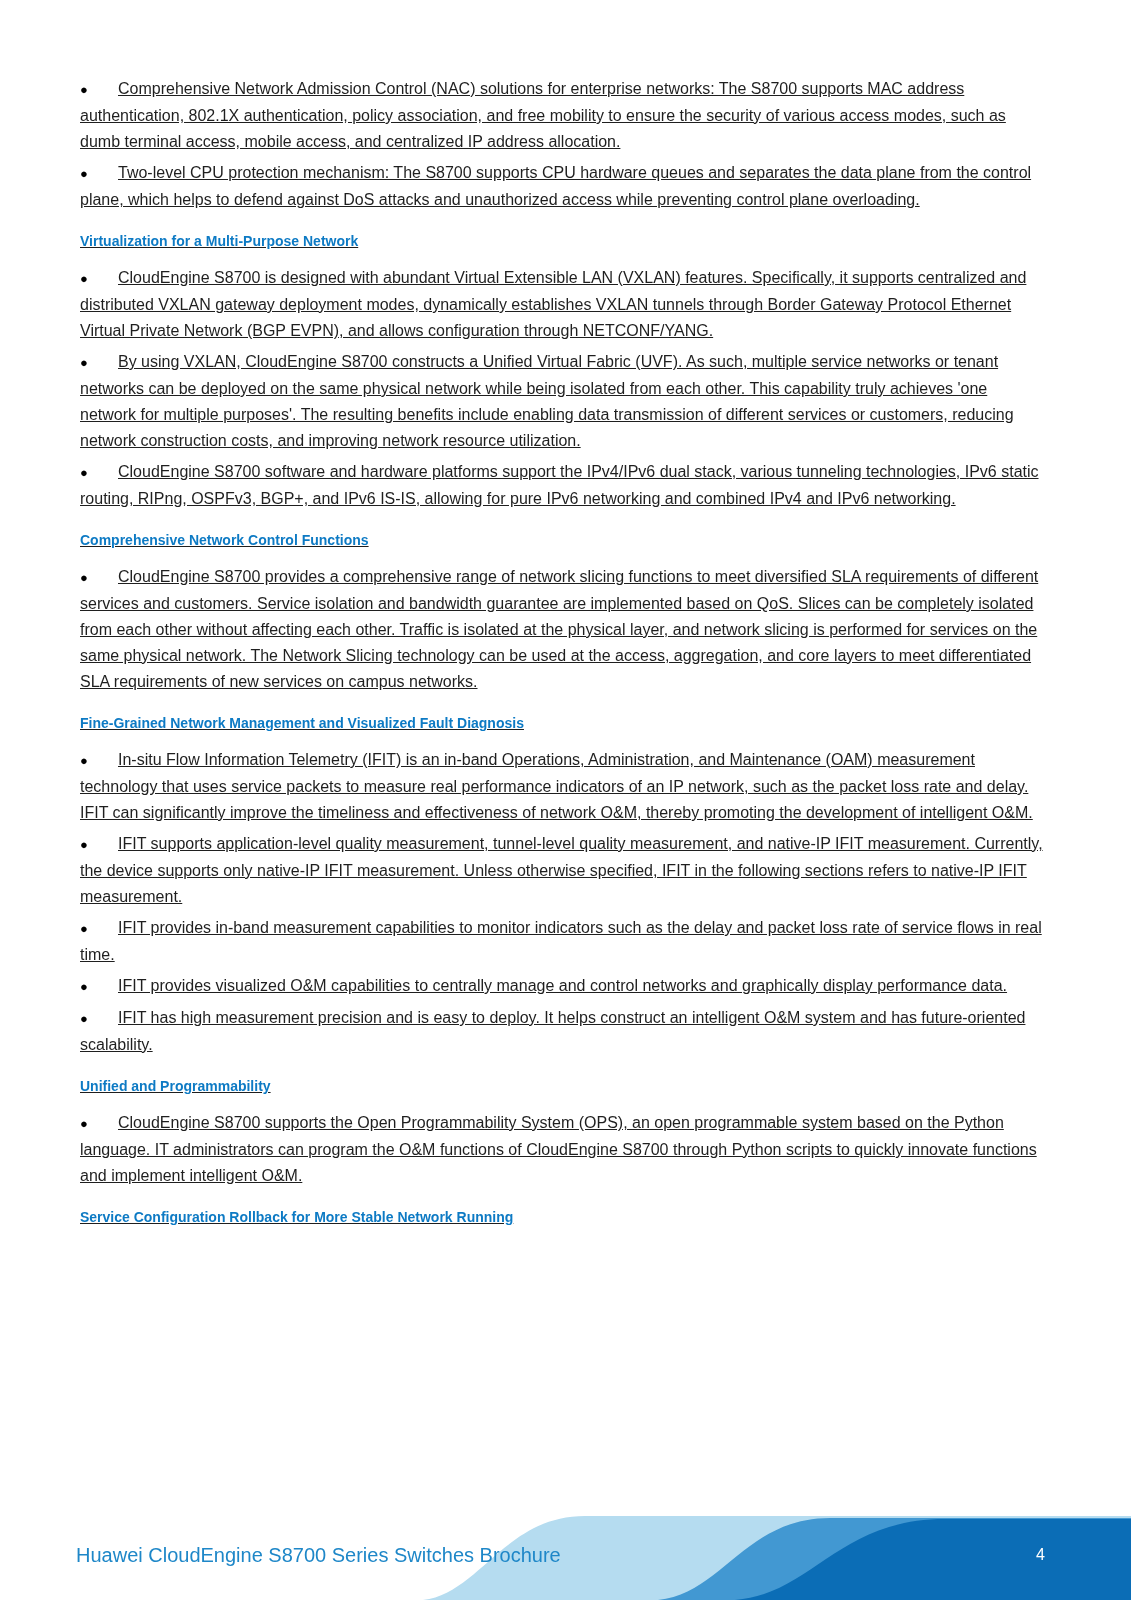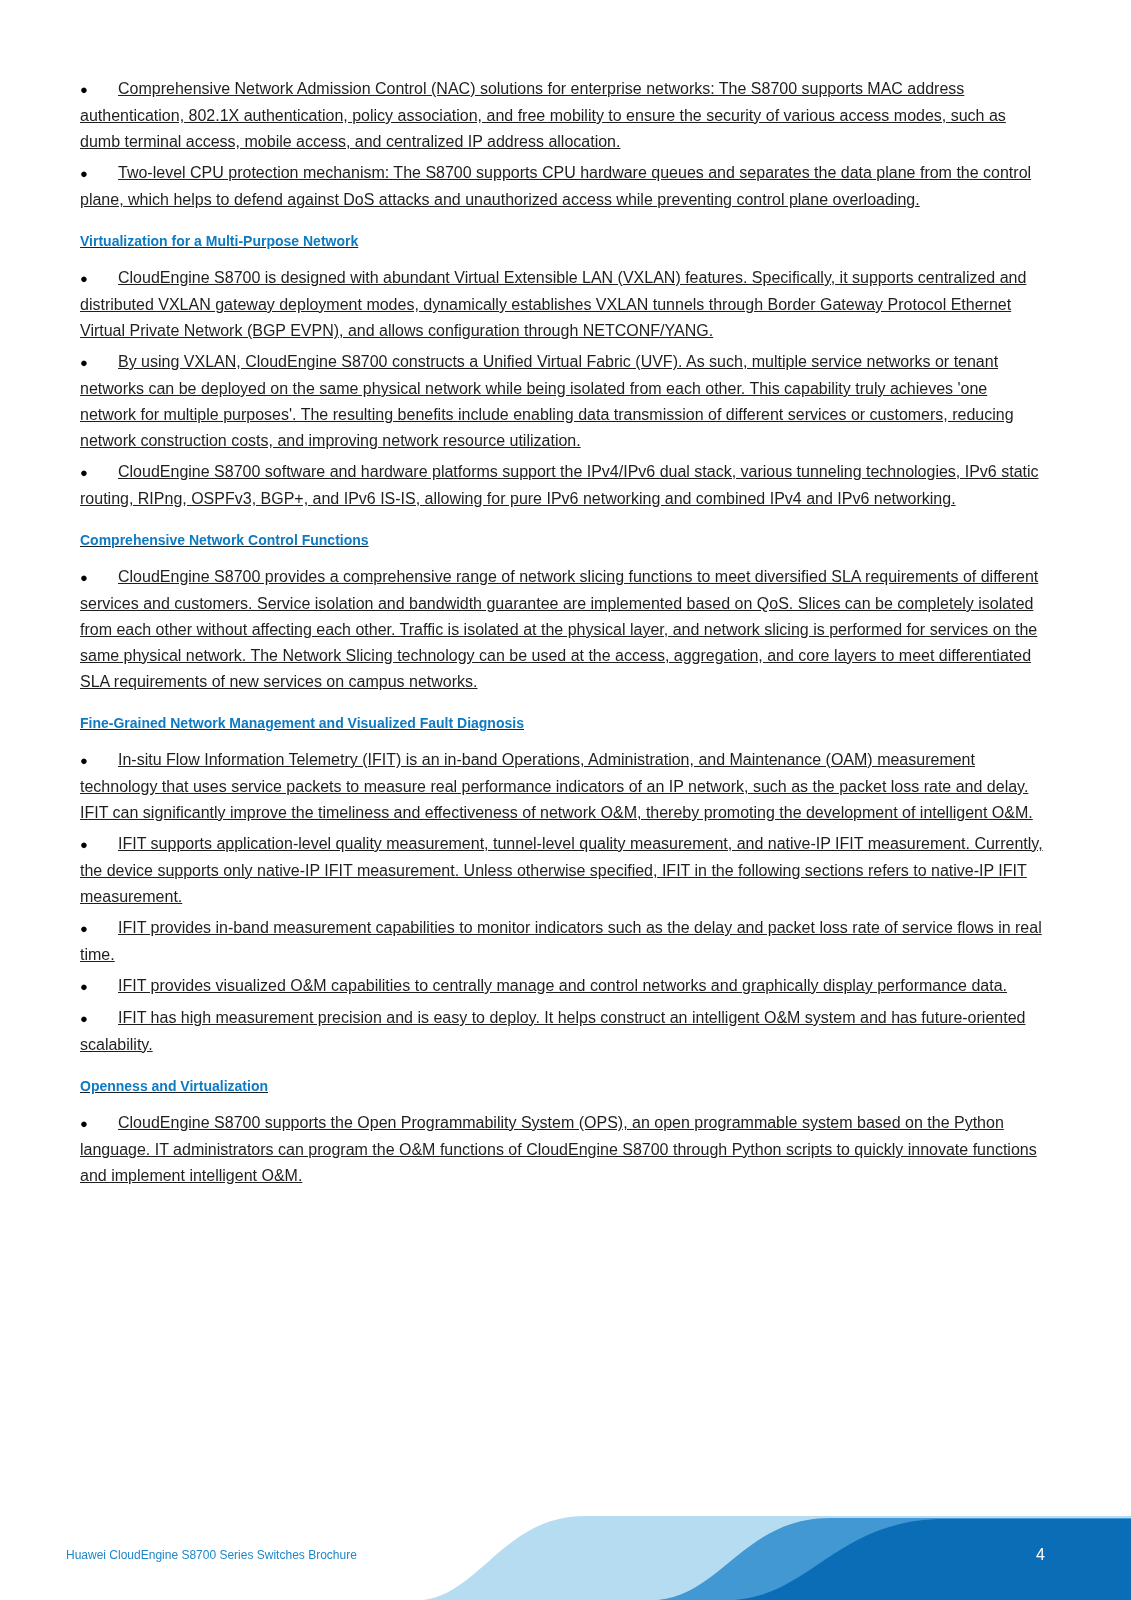--- a/index.html
+++ b/index.html
@@ -33,23 +33,23 @@
     line-height:27px;
     font-weight:bold;
     margin:15px 0 10px 0;
     letter-spacing:0px;
   }
   .footer{
     position:absolute;left:0;bottom:0;width:1131px;height:110px;
   }
   .footer svg{position:absolute;left:0;bottom:0;display:block;}
   .footer-title{
-    position:absolute;left:66px;top:55px;
+    position:absolute;left:76px;top:55px;
     color:var(--footer-text-blue,#1e87c8);
-    font-size:12px;line-height:20px;
+    font-size:20px;line-height:20px;
   }
   .page-num{
     position:absolute;right:86px;top:55px;
     color:#ffffff;
     font-size:16px;line-height:20px;
   }
 </style>
 </head>
 <body>
 
@@ -68,23 +68,24 @@
     <h2>Comprehensive Network Control Functions</h2>
     <p class="b"><span class="dot">●</span><span>CloudEngine S8700 provides a comprehensive range of network slicing functions to meet diversified SLA requirements of different services and customers. Service isolation and bandwidth guarantee are implemented based on QoS. Slices can be completely isolated from each other without affecting each other. Traffic is isolated at the physical layer, and network slicing is performed for services on the same physical network. The Network Slicing technology can be used at the access, aggregation, and core layers to meet differentiated SLA requirements of new services on campus networks.</span></p>
 
     <h2>Fine-Grained Network Management and Visualized Fault Diagnosis</h2>
     <p class="b"><span class="dot">●</span><span>In-situ Flow Information Telemetry (IFIT) is an in-band Operations, Administration, and Maintenance (OAM) measurement technology that uses service packets to measure real performance indicators of an IP network, such as the packet loss rate and delay. IFIT can significantly improve the timeliness and effectiveness of network O&amp;M, thereby promoting the development of intelligent O&amp;M.</span></p>
     <p class="b"><span class="dot">●</span><span>IFIT supports application-level quality measurement, tunnel-level quality measurement, and native-IP IFIT measurement. Currently, the device supports only native-IP IFIT measurement. Unless otherwise specified, IFIT in the following sections refers to native-IP IFIT measurement.</span></p>
     <p class="b"><span class="dot">●</span><span>IFIT provides in-band measurement capabilities to monitor indicators such as the delay and packet loss rate of service flows in real time.</span></p>
     <p class="b"><span class="dot">●</span><span>IFIT provides visualized O&amp;M capabilities to centrally manage and control networks and graphically display performance data.</span></p>
     <p class="b"><span class="dot">●</span><span>IFIT has high measurement precision and is easy to deploy. It helps construct an intelligent O&amp;M system and has future-oriented scalability.</span></p>
 
-    <h2>Openness and Virtualization</h2>
+    <h2>Unified and Programmability</h2>
     <p class="b"><span class="dot">●</span><span>CloudEngine S8700 supports the Open Programmability System (OPS), an open programmable system based on the Python language. IT administrators can program the O&amp;M functions of CloudEngine S8700 through Python scripts to quickly innovate functions and implement intelligent O&amp;M.</span></p>
 
+    <h2>Service Configuration Rollback for More Stable Network Running</h2>
 
   </main>
 
   <footer class="footer">
     <svg width="1131" height="110" viewBox="0 0 1131 110">
       <path d="M 423 110 C 480 103 505 26 585 26 L 1131 26 L 1131 110 Z" fill="#b5dcf0"></path>
       <path d="M 658 110 C 722 104 745 28 830 28 L 1131 28 L 1131 110 Z" fill="#4298d2"></path>
       <path d="M 735 110 C 812 104 838 29 945 29 L 1131 29 L 1131 110 Z" fill="#0b6db6"></path>
     </svg>
     <span class="footer-title">Huawei CloudEngine S8700 Series Switches Brochure</span>

